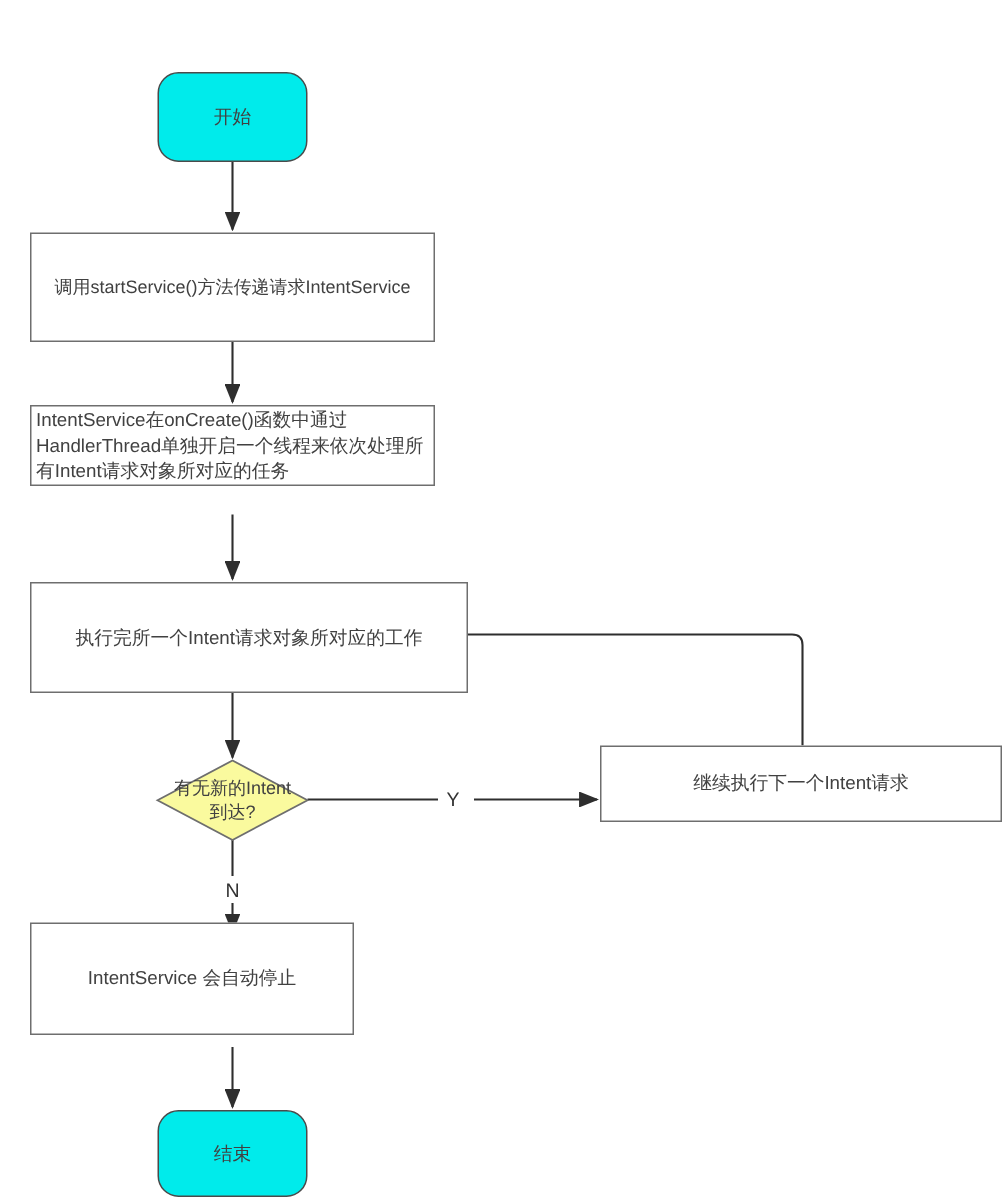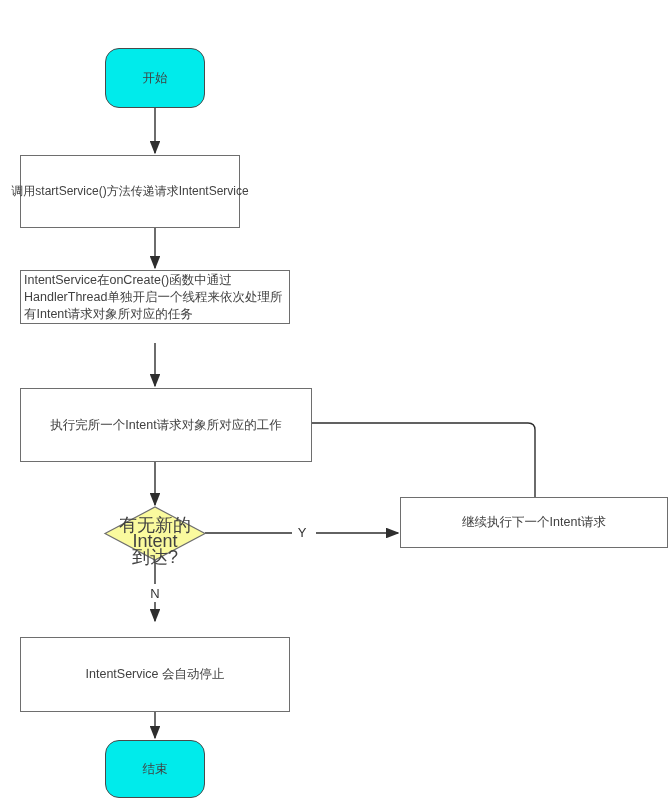--- a/index.html
+++ b/index.html
@@ -55,21 +55,21 @@
     justify-content: center;
     text-align: left;
     padding: 0 3px;
   }
   .decision-text {
     position: absolute;
     left: 103px;
     top: 517px;
     width: 104px;
     text-align: center;
-    font-size: 18px;
+    font-size: 12px;
     line-height: 16px;
     color: var(--text, #414141);
   }
   .edge-label {
     position: absolute;
     width: 16px;
     text-align: center;
     font-size: 13px;
     color: var(--label_text, #333333);
   }
@@ -101,21 +101,21 @@
 
     <path class="conn" d="M155,698 L155,738" marker-end="url(#arrow)"></path>
 
     <polygon class="decision-shape" points="105,533.5 155,507 205,533.5 155,560"></polygon>
   </svg>
 
   <div class="node terminal" style="left:105px; top:48px; width:100px; height:60px;">
     <span>开始</span>
   </div>
 
-  <div class="node process single-line" style="left:20px; top:155px; width:220px; height:73px;">
+  <div class="node process single-line" style="left:20px; top:155px; width:270px; height:73px;">
     <span>调用startService()方法传递请求IntentService</span>
   </div>
 
   <div class="node process left-text" style="left:20px; top:270px; width:270px; height:54px;">
     <div>IntentService在onCreate()函数中通过</div>
     <div>HandlerThread单独开启一个线程来依次处理所</div>
     <div>有Intent请求对象所对应的任务</div>
   </div>
 
   <div class="node process" style="left:20px; top:388px; width:292px; height:74px;">
@@ -128,21 +128,21 @@
   </div>
 
   <div class="edge-label" style="left:294px; top:525px;">Y</div>
 
   <div class="edge-label" style="left:147px; top:586px;">N</div>
 
   <div class="node process" style="left:400px; top:497px; width:268px; height:51px;">
     <span>继续执行下一个Intent请求</span>
   </div>
 
-  <div class="node process" style="left:20px; top:637px; width:270px; height:75px;">
+  <div class="node process" style="left:20px; top:615px; width:216px; height:75px;">
     <span>IntentService 会自动停止</span>
   </div>
 
   <div class="node terminal" style="left:105px; top:740px; width:100px; height:58px;">
     <span>结束</span>
   </div>
 
 </div>
 
 </body></html>

